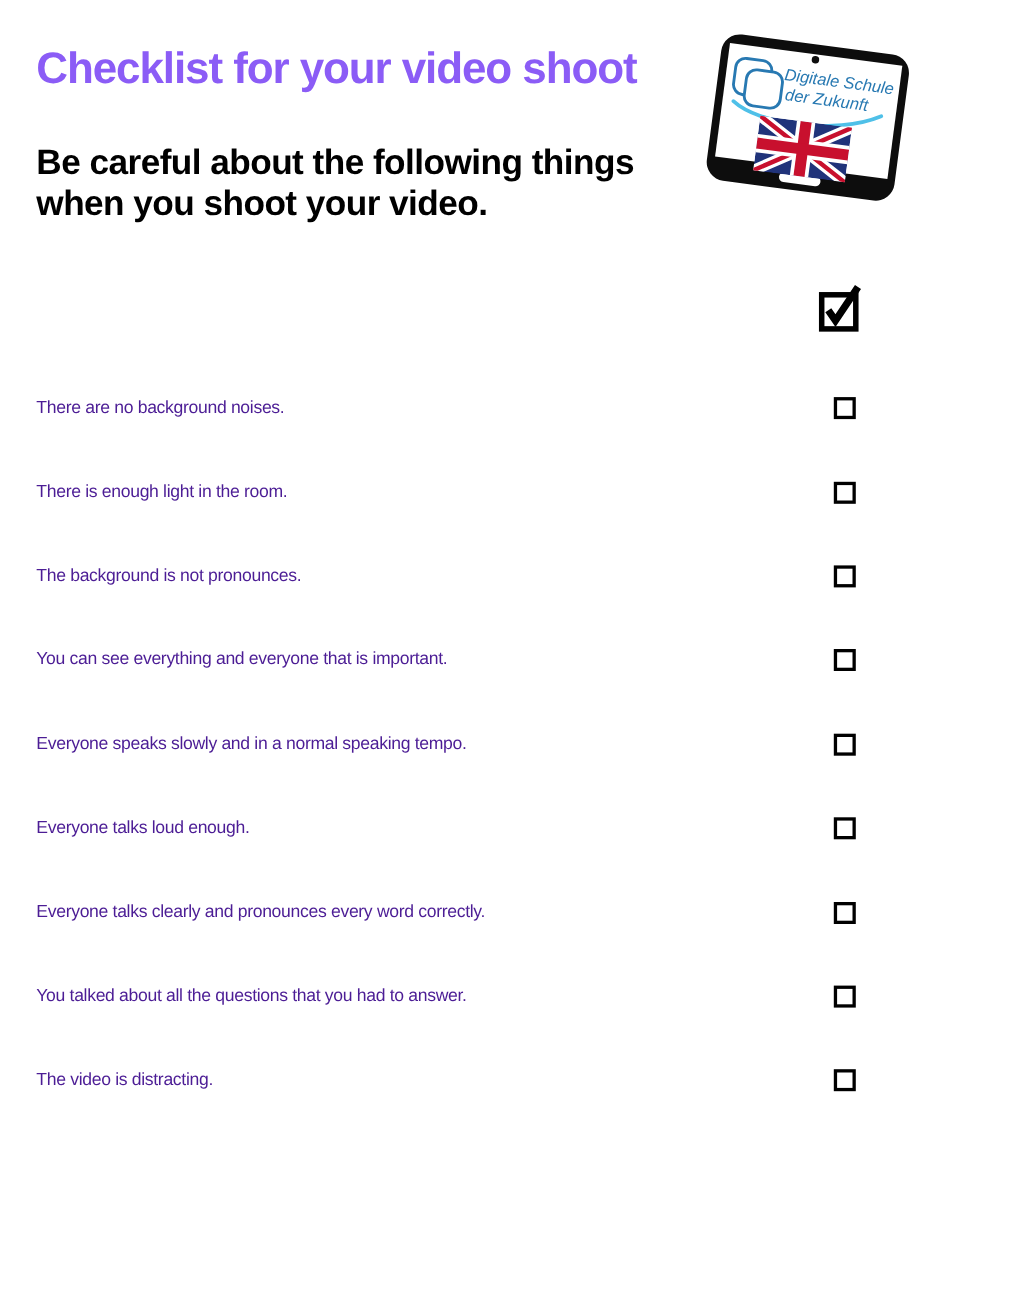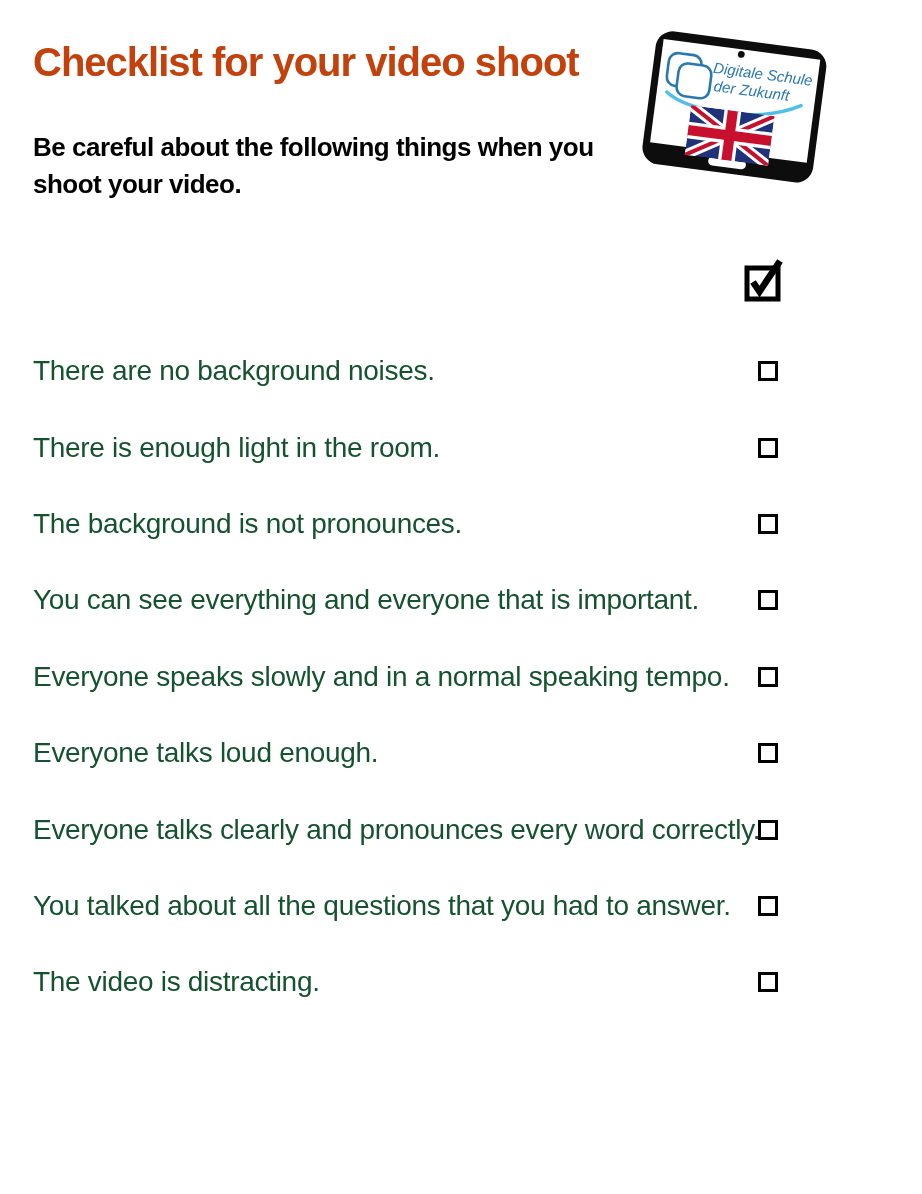--- a/index.html
+++ b/index.html
@@ -8,27 +8,27 @@
     width:922px; height:1194px;
     background:#ffffff;
     font-family:"Liberation Sans", sans-serif;
     color:#000;
     overflow:hidden;
   }
   .title {
     position:absolute; left:33px; top:40px;
     margin:0;
     font-size:40px; font-weight:bold; letter-spacing:-1px;
-    color:#c2410c;
+    color:#8b5cf6;
     white-space:nowrap;
   }
   .subtitle {
     position:absolute; left:33px; top:129px;
     width:610px;
-    font-size:26px; font-weight:bold; letter-spacing:-0.5px;
+    font-size:32px; font-weight:bold; letter-spacing:-0.5px;
     line-height:37px;
     color:#000;
   }
   .logo {
     position:absolute; left:628px; top:12px;
     width:214px; height:196px;
   }
   .header-check {
     position:absolute; left:740px; top:254px;
     width:48px; height:52px;
@@ -37,23 +37,23 @@
     position:absolute; left:33px; top:333px;
     width:856px;
   }
   .row {
     position:relative;
     height:76.4px;
     display:flex;
     align-items:center;
   }
   .row .label {
-    font-size:28px;
+    font-size:16px;
     letter-spacing:-0.3px;
-    color:#14532d;
+    color:#4c1d95;
   }
   .row .box {
     position:absolute;
     left:725px; top:50%;
     transform:translateY(-50%);
     width:20px; height:20px;
     border:3px solid #000;
     box-sizing:border-box;
     background:#fff;
     cursor:pointer;

